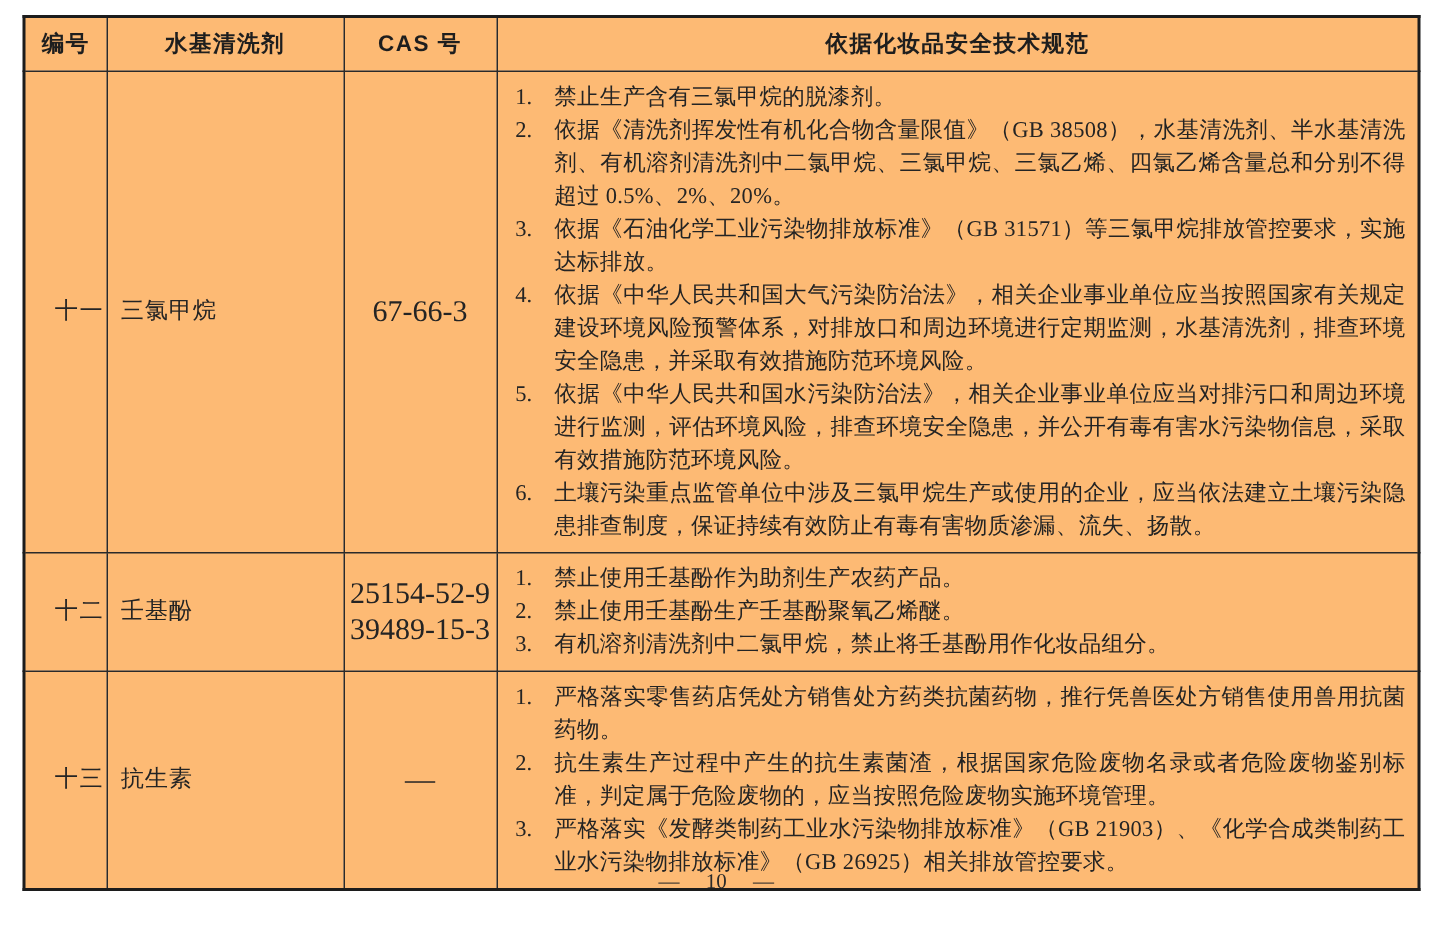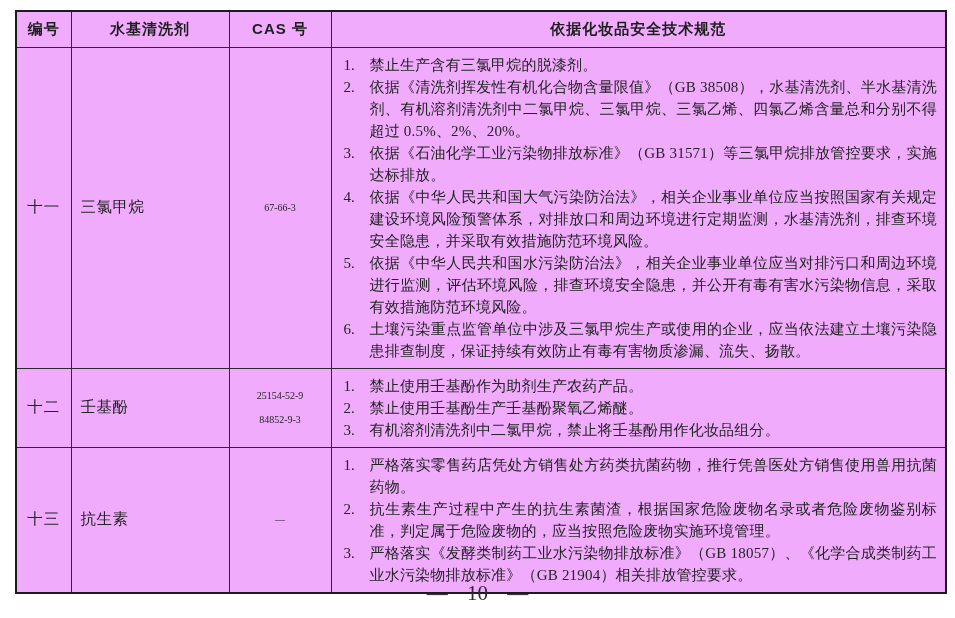--- a/index.html
+++ b/index.html
@@ -24,47 +24,47 @@
     top: 10px;
     width: 932px;
     border-collapse: collapse;
     table-layout: fixed;
     border: 2px solid #1c1c1c;
   }
   .pollutant-table th,
   .pollutant-table td {
     border: 1px solid #2a2a2a;
     vertical-align: middle;
-    background: #f0abfc;
+    background: #fdba74;
   }
   .pollutant-table thead tr { height: 36px; }
   .pollutant-table tbody tr:nth-of-type(1) { height: 320px; }
   .pollutant-table tbody tr:nth-of-type(2) { height: 68px; }
   .pollutant-table tbody tr:nth-of-type(3) { height: 123px; }
   .pollutant-table th {
     font-family: "Liberation Sans", "DejaVu Sans", sans-serif;
     font-weight: 600;
     font-size: 15px;
     text-align: center;
     letter-spacing: 1px;
     color: #1e1e1e;
   }
   td.c-no {
-    text-align: center;
+    text-align: right;
     font-size: 15.5px;
     letter-spacing: 1px;
   }
   td.c-name {
     padding-left: 9px;
     font-size: 15.5px;
     letter-spacing: 0.5px;
   }
   td.c-cas {
     text-align: center;
-    font-size: 10px;
+    font-size: 20px;
   }
   .cas-line { line-height: 24px; }
   td.c-measures {
     padding: 6px 8px 6px 12px;
   }
   .measure {
     display: flex;
     align-items: flex-start;
     font-size: 15px;
     line-height: 22px;
@@ -77,21 +77,21 @@
   .m-text {
     flex: 1 1 auto;
     letter-spacing: 0.2px;
   }
   .footer {
     position: absolute;
     left: 0;
     top: 581px;
     width: 100%;
     text-align: center;
-    font-size: 21px;
+    font-size: 14px;
     word-spacing: 14px;
     color: #2a2a2a;
   }
 </style>
 </head>
 <body>
 
 <div class="page">
 
   <table class="pollutant-table">
@@ -144,21 +144,21 @@
               </div>
             </div>
     </td>
   </tr>
 
   <tr>
     <td class="c-no">十二</td>
     <td class="c-name">壬基酚</td>
     <td class="c-cas">
             <div class="cas-line">25154-52-9</div>
-            <div class="cas-line">84852-9-3</div>
+            <div class="cas-line">39489-15-3</div>
           </td>
     <td class="c-measures">
       <div>
               <div class="measure">
                 <span class="m-num">1.</span>
                 <span class="m-text">禁止使用壬基酚作为助剂生产农药产品。</span>
               </div>
               <div class="measure">
                 <span class="m-num">2.</span>
                 <span class="m-text">禁止使用壬基酚生产壬基酚聚氧乙烯醚。</span>
@@ -182,21 +182,21 @@
               <div class="measure">
                 <span class="m-num">1.</span>
                 <span class="m-text">严格落实零售药店凭处方销售处方药类抗菌药物，推行凭兽医处方销售使用兽用抗菌药物。</span>
               </div>
               <div class="measure">
                 <span class="m-num">2.</span>
                 <span class="m-text">抗生素生产过程中产生的抗生素菌渣，根据国家危险废物名录或者危险废物鉴别标准，判定属于危险废物的，应当按照危险废物实施环境管理。</span>
               </div>
               <div class="measure">
                 <span class="m-num">3.</span>
-                <span class="m-text">严格落实《发酵类制药工业水污染物排放标准》（GB 18057）、《化学合成类制药工业水污染物排放标准》（GB 21904）相关排放管控要求。</span>
+                <span class="m-text">严格落实《发酵类制药工业水污染物排放标准》（GB 21903）、《化学合成类制药工业水污染物排放标准》（GB 26925）相关排放管控要求。</span>
               </div>
             </div>
     </td>
   </tr>
 </tbody>
   </table>
 
   <div class="footer">— 10 —</div>
 
 </div>

